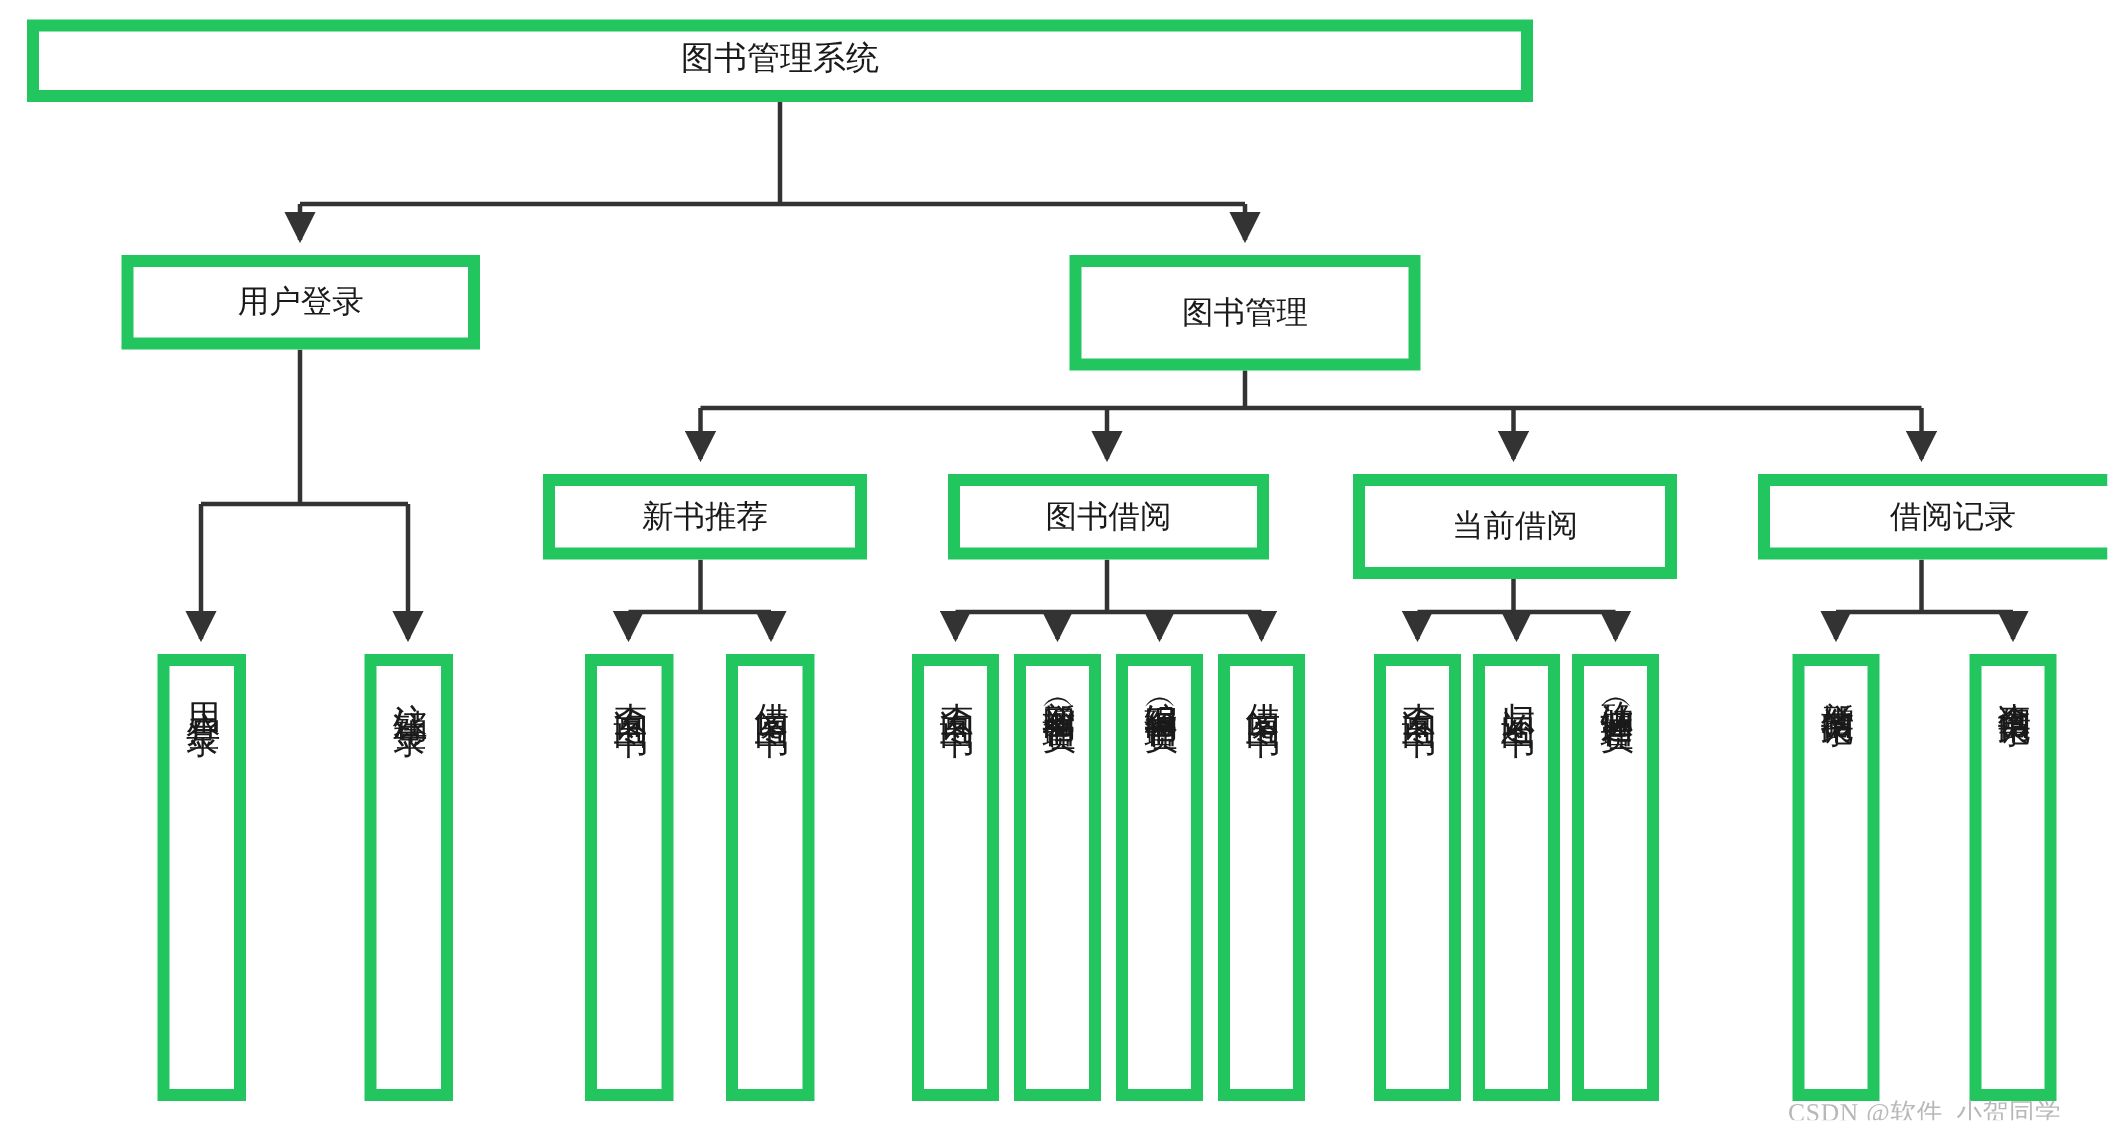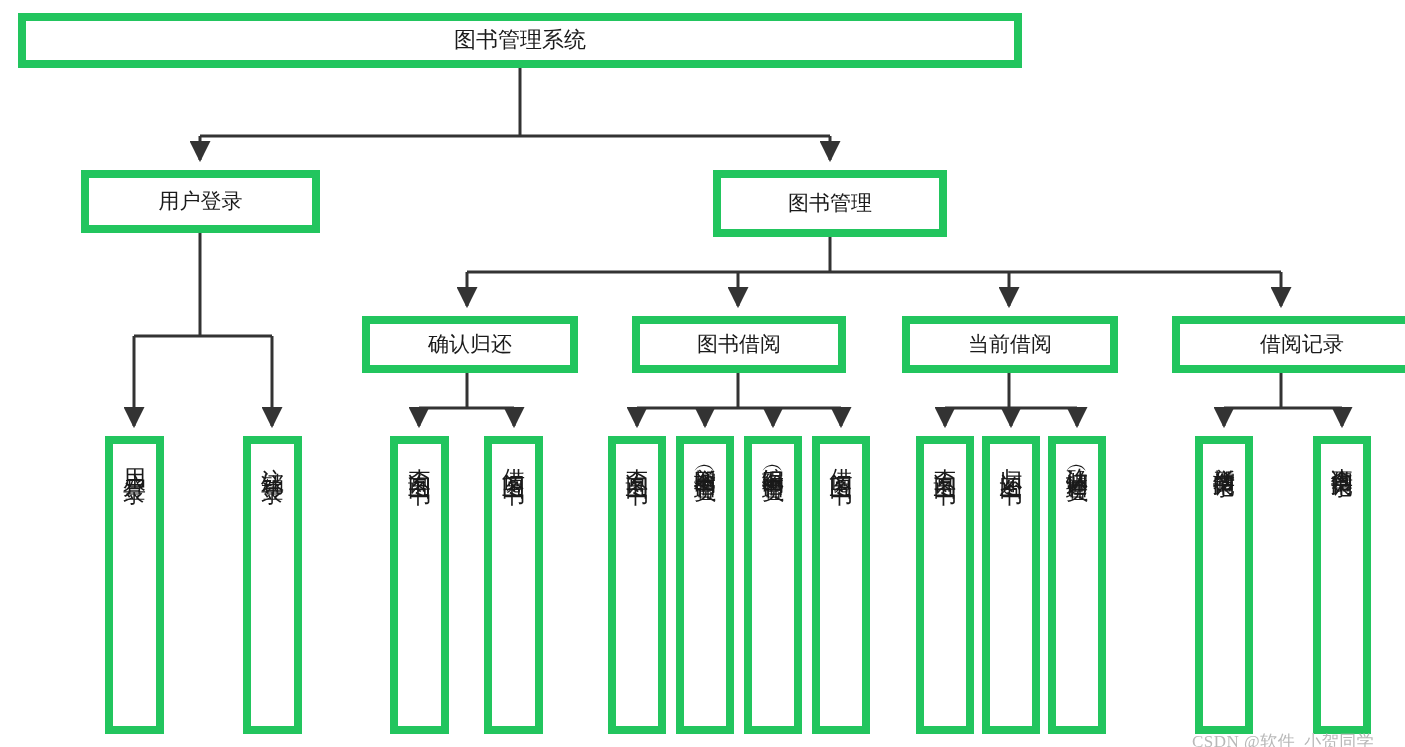--- a/index.html
+++ b/index.html
@@ -128,31 +128,31 @@
     </g>
   </svg>
 
   <div class="node-box horiz root" style="left:18px; top:13px; width:1004px; height:55px;">
     <span class="node-label">图书管理系统</span>
   </div>
 
   <div class="node-box horiz" style="left:81px; top:170px; width:239px; height:63px;">
     <span class="node-label">用户登录</span>
   </div>
-  <div class="node-box horiz" style="left:713px; top:170px; width:234px; height:67px;">
+  <div class="node-box horiz" style="left:713px; top:170px; width:234px; height:77px;">
     <span class="node-label">图书管理</span>
   </div>
 
   <div class="node-box horiz" style="left:362px; top:316px; width:216px; height:57px;">
-    <span class="node-label">确认归还</span>
+    <span class="node-label">新书推荐</span>
   </div>
   <div class="node-box horiz" style="left:632px; top:316px; width:214px; height:57px;">
     <span class="node-label">图书借阅</span>
   </div>
-  <div class="node-box horiz" style="left:902px; top:316px; width:216px; height:57px;">
+  <div class="node-box horiz" style="left:902px; top:316px; width:216px; height:70px;">
     <span class="node-label">当前借阅</span>
   </div>
   <div class="node-box horiz" style="left:1172px; top:316px; width:260px; height:57px;">
     <span class="node-label">借阅记录</span>
   </div>
 
   <div class="node-box vert" style="left:105px; top:436px; width:59px; height:298px;">
     <span class="node-label">用户登录</span>
   </div>
   <div class="node-box vert" style="left:243px; top:436px; width:59px; height:298px;">

